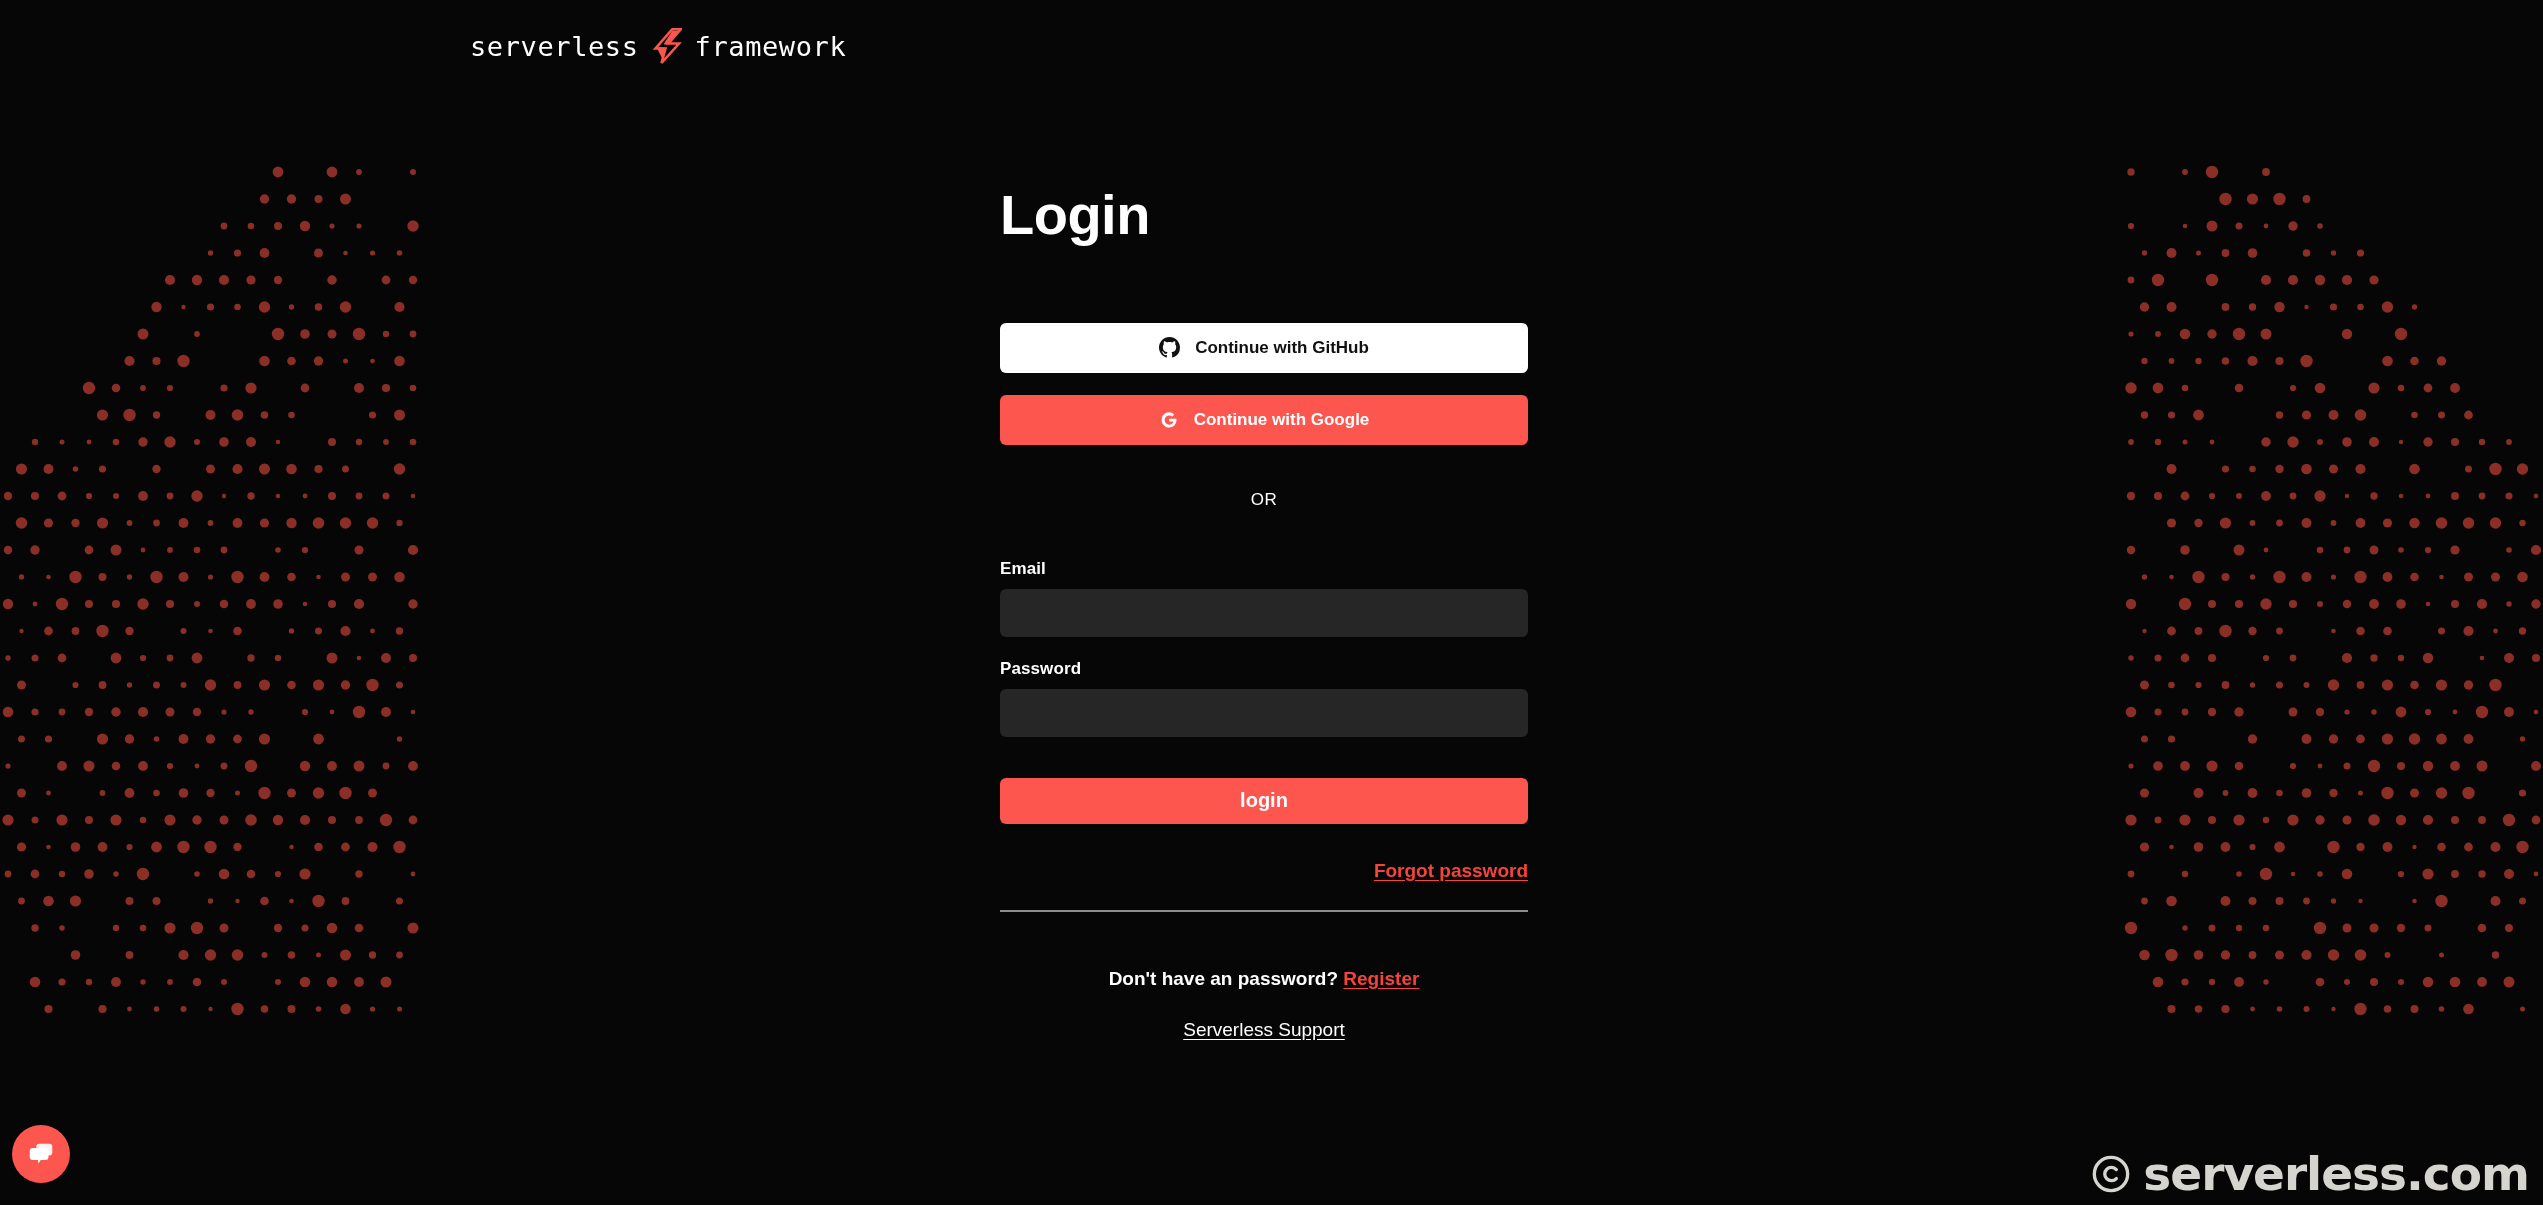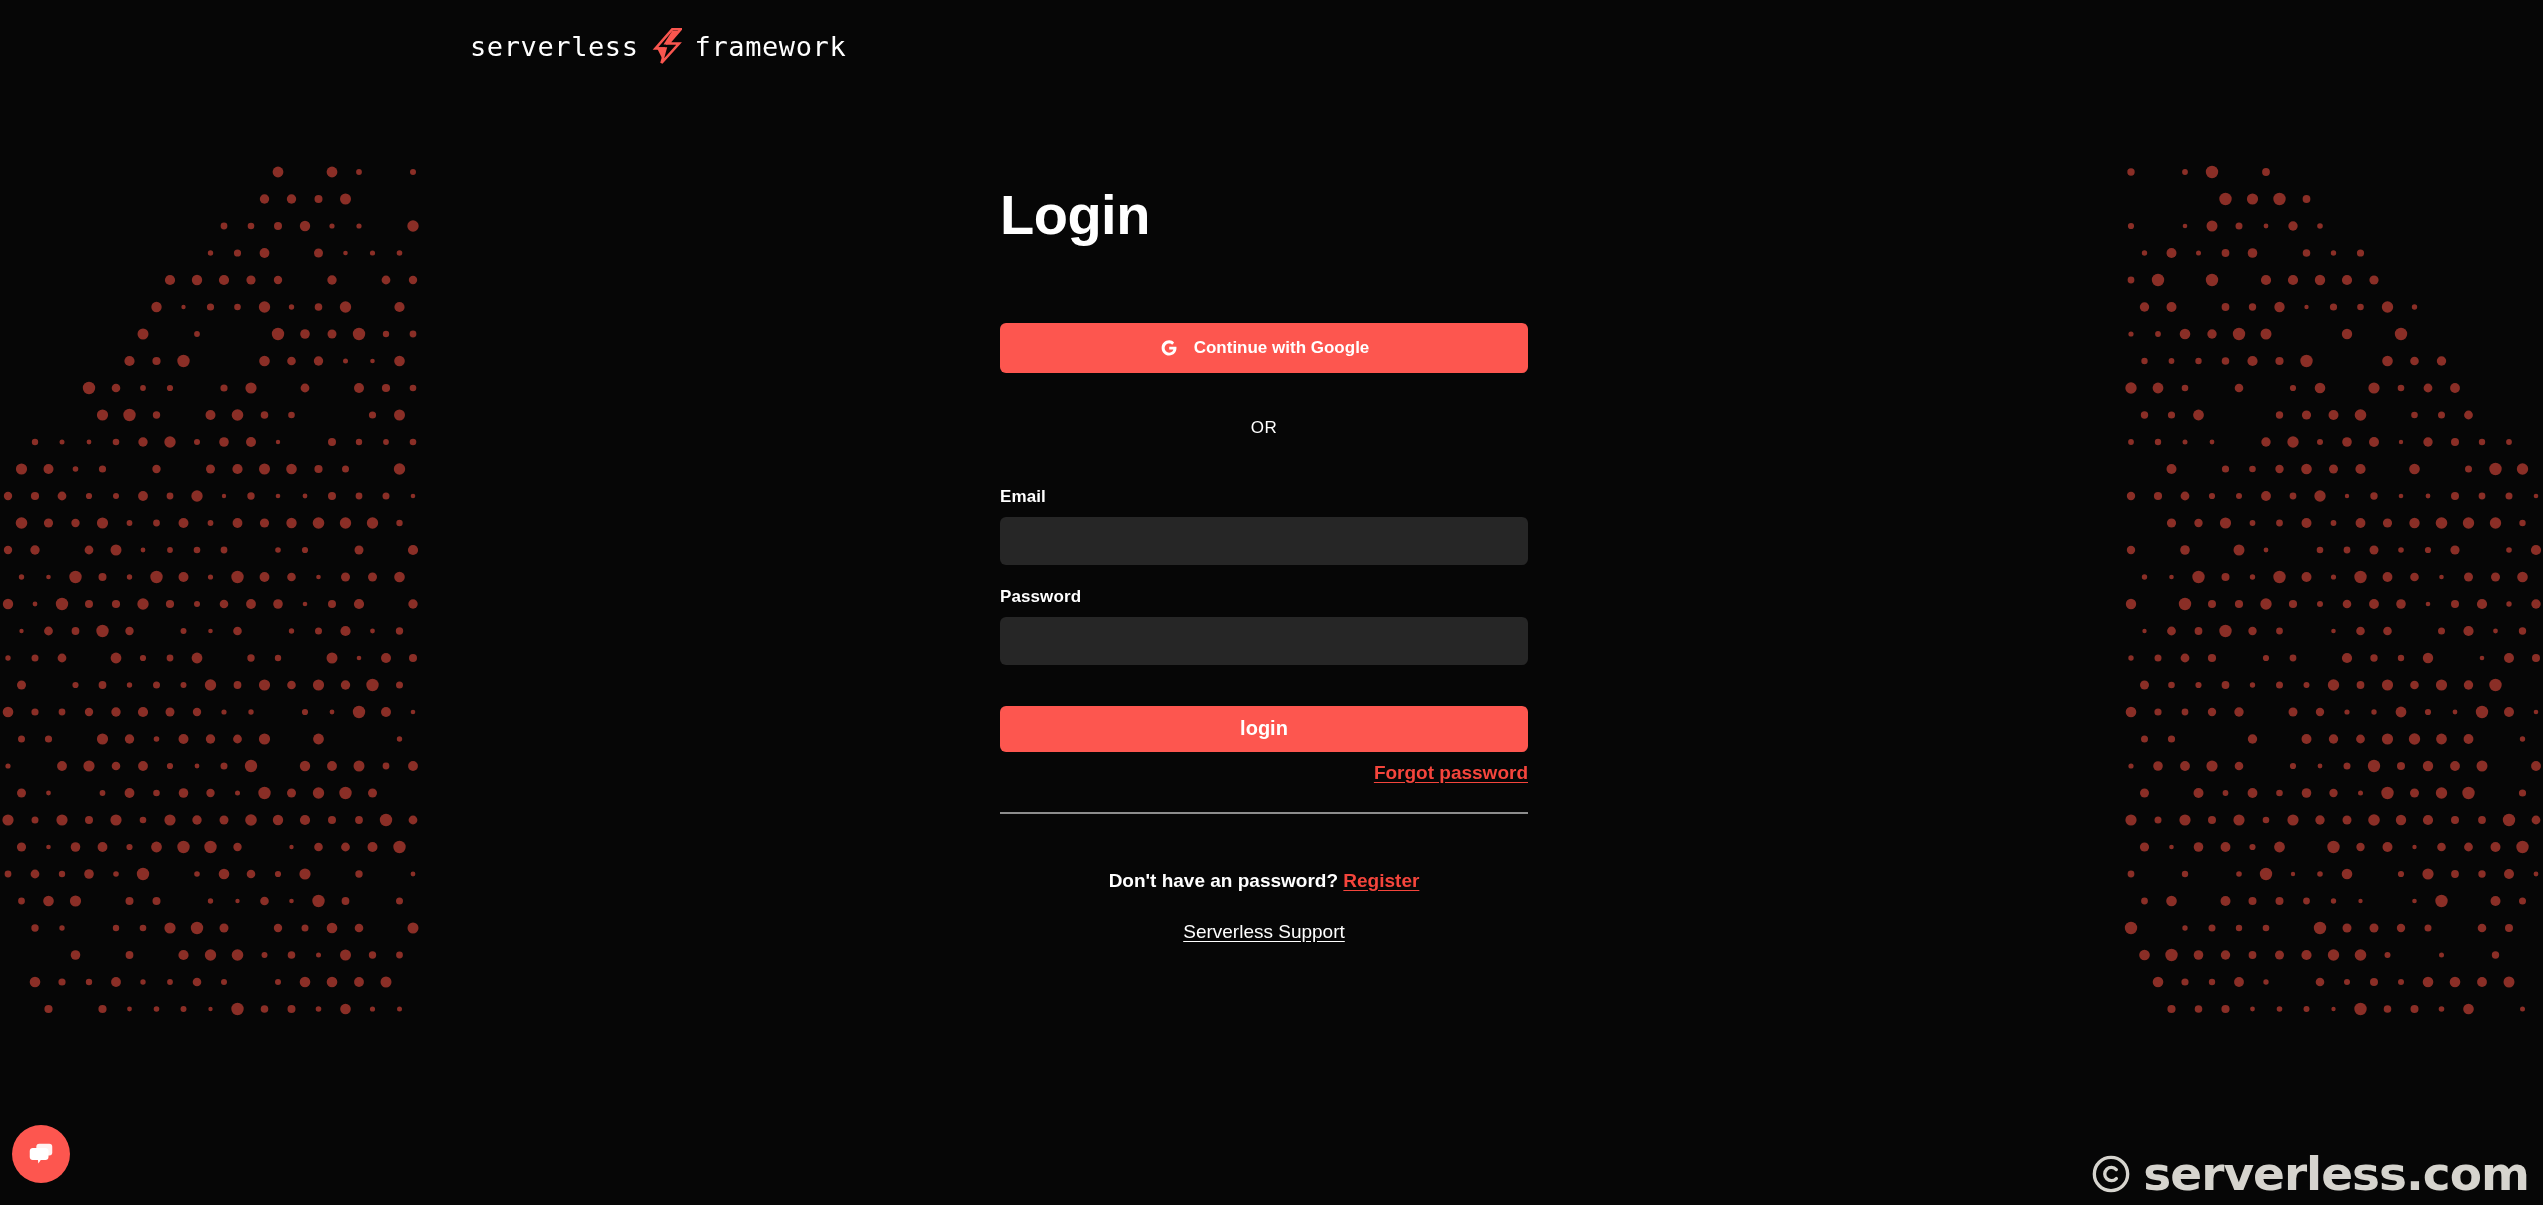--- a/index.html
+++ b/index.html
@@ -158,21 +158,21 @@
     font-size: 20px;
     font-weight: 700;
     cursor: pointer;
     margin-top: 19px;
     font-family: "Liberation Sans", sans-serif;
   }
 
   #forgot-row {
     width: 528px;
     text-align: right;
-    margin-top: 10px;
+    margin-top: 36px;
   }
   #forgot-password-link {
     color: #f4453c;
     font-size: 19px;
     font-weight: 700;
     text-decoration: underline;
     text-underline-offset: 3px;
   }
 
   #bottom-rule {
@@ -1010,20 +1010,31 @@
         <path d="M4.6 19.2 L13.2 19.2 L10.2 30.5 Z" fill="#f9564f"></path>
       </svg>
       <span class="word">framework</span>
     </div>
   </div>
 
   <div id="login-card">
 
     <h1 id="page-title">Login</h1>
 
+    <button class="oauth-btn" id="github-button">
+      <svg width="21" height="21" viewBox="0 0 16 16" xmlns="http://www.w3.org/2000/svg">
+        <path fill="#111111" d="M8 0C3.58 0 0 3.58 0 8c0 3.54 2.29 6.53 5.47 7.59.4.07.55-.17.55-.38
+          0-.19-.01-.82-.01-1.49-2.01.37-2.53-.49-2.69-.94-.09-.23-.48-.94-.82-1.13-.28-.15-.68-.52-.01-.53.63-.01
+          1.08.58 1.23.82.72 1.21 1.87.87 2.33.66.07-.52.28-.87.51-1.07-1.78-.2-3.64-.89-3.64-3.95
+          0-.87.31-1.59.82-2.15-.08-.2-.36-1.02.08-2.12 0 0 .67-.21 2.2.82.64-.18 1.32-.27 2-.27s1.36.09 2 .27c1.53-1.04
+          2.2-.82 2.2-.82.44 1.1.16 1.92.08 2.12.51.56.82 1.27.82 2.15 0 3.07-1.87 3.75-3.65 3.95.29.25.54.73.54 1.48
+          0 1.07-.01 1.93-.01 2.2 0 .21.15.46.55.38A8.01 8.01 0 0 0 16 8c0-4.42-3.58-8-8-8z"></path>
+      </svg>
+      <span>Continue with GitHub</span>
+    </button>
 
     <button class="oauth-btn" id="google-button">
       <svg width="20" height="20" viewBox="0 0 24 24" xmlns="http://www.w3.org/2000/svg">
         <path fill="#ffffff" d="M12.24 10.4v3.5h4.96c-.2 1.28-1.47 3.76-4.96 3.76-2.99 0-5.42-2.47-5.42-5.52
           s2.43-5.52 5.42-5.52c1.7 0 2.84.72 3.49 1.35l2.38-2.29C16.58 3.73 14.6 2.8 12.24 2.8c-5.02 0-9.08 4.06-9.08
           9.08s4.06 9.08 9.08 9.08c5.24 0 8.71-3.69 8.71-8.88 0-.6-.06-1.05-.15-1.5h-8.56z"></path>
       </svg>
       <span>Continue with Google</span>
     </button>
 

